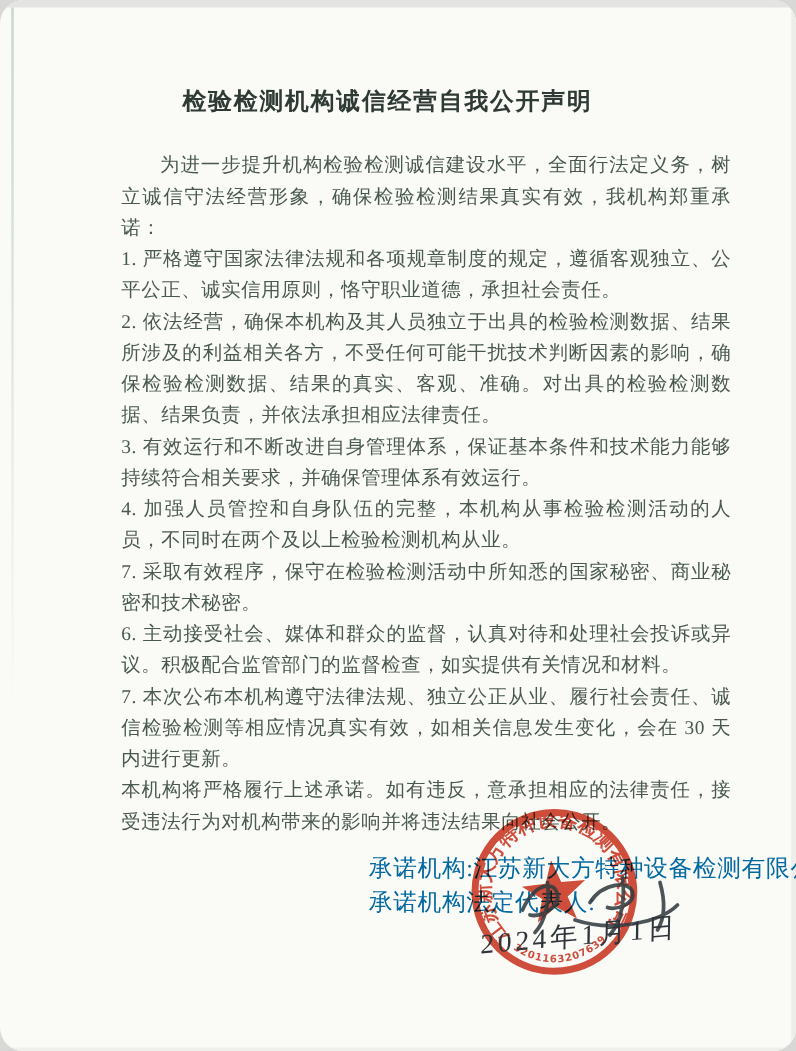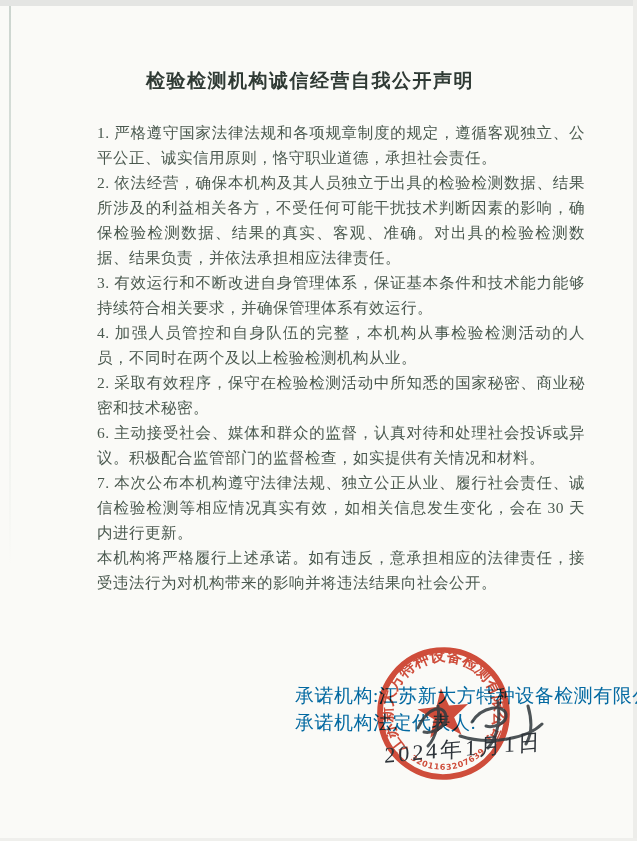--- a/index.html
+++ b/index.html
@@ -1,19 +1,20 @@
 <!DOCTYPE html>
 <html><head>
 <meta charset="utf-8">
 <style>
   html,body { margin:0; padding:0; background:#d8d8d6; }
   .page {
     position:relative; width:637px; height:841px; margin:0 auto;
     background:#fafaf7; overflow:hidden;
     font-family:"Liberation Serif","DejaVu Serif",serif;
+    border-radius:19px;
   }
   .scan-strip-top { position:absolute; top:0; left:0; right:0; height:6px; background:#e4e5e3; }
   .scan-line-left { position:absolute; top:6px; left:9px; width:2px; height:560px;
     background:linear-gradient(#ccd5cf 0%, #dde4df 40%, rgba(221,228,223,0) 100%); }
   .scan-edge-right { position:absolute; right:0; top:0; width:4px; height:100%; background:#ededea; }
   .scan-edge-bottom { position:absolute; left:0; bottom:0; width:100%; height:3px; background:#efefec; }
 
   .doc-title {
     position:absolute; top:68px; left:97px; width:486px; margin:0;
     transform:translateX(-30px);
@@ -57,25 +58,26 @@
 
 <div class="page">
   <div class="scan-strip-top"></div>
   <div class="scan-line-left"></div>
   <div class="scan-edge-right"></div>
   <div class="scan-edge-bottom"></div>
 
   <h1 class="doc-title">检验检测机构诚信经营自我公开声明</h1>
 
   <div class="doc-body">
+    <p class="indent">为进一步提升机构检验检测诚信建设水平，全面行法定义务，树立诚信守法经营形象，确保检验检测结果真实有效，我机构郑重承诺：</p>
     <p>1. 严格遵守国家法律法规和各项规章制度的规定，遵循客观独立、公平公正、诚实信用原则，恪守职业道德，承担社会责任。</p>
     <p>2. 依法经营，确保本机构及其人员独立于出具的检验检测数据、结果所涉及的利益相关各方，不受任何可能干扰技术判断因素的影响，确保检验检测数据、结果的真实、客观、准确。对出具的检验检测数据、结果负责，并依法承担相应法律责任。</p>
     <p>3. 有效运行和不断改进自身管理体系，保证基本条件和技术能力能够持续符合相关要求，并确保管理体系有效运行。</p>
     <p>4. 加强人员管控和自身队伍的完整，本机构从事检验检测活动的人员，不同时在两个及以上检验检测机构从业。</p>
-    <p>2. 采取有效程序，保守在检验检测活动中所知悉的国家秘密、商业秘密和技术秘密。</p>
+    <p>7. 采取有效程序，保守在检验检测活动中所知悉的国家秘密、商业秘密和技术秘密。</p>
     <p>6. 主动接受社会、媒体和群众的监督，认真对待和处理社会投诉或异议。积极配合监管部门的监督检查，如实提供有关情况和材料。</p>
     <p>7. 本次公布本机构遵守法律法规、独立公正从业、履行社会责任、诚信检验检测等相应情况真实有效，如相关信息发生变化，会在 30 天内进行更新。</p>
     <p>本机构将严格履行上述承诺。如有违反，意承担相应的法律责任，接受违法行为对机构带来的影响并将违法结果向社会公开。</p>
   </div>
 
   <div class="sig-block">
     <div class="sig-line">
       <span>承诺机构:</span><span>江苏新大方特种设备检测有限公司</span>
     </div>
     <div class="sig-line">

